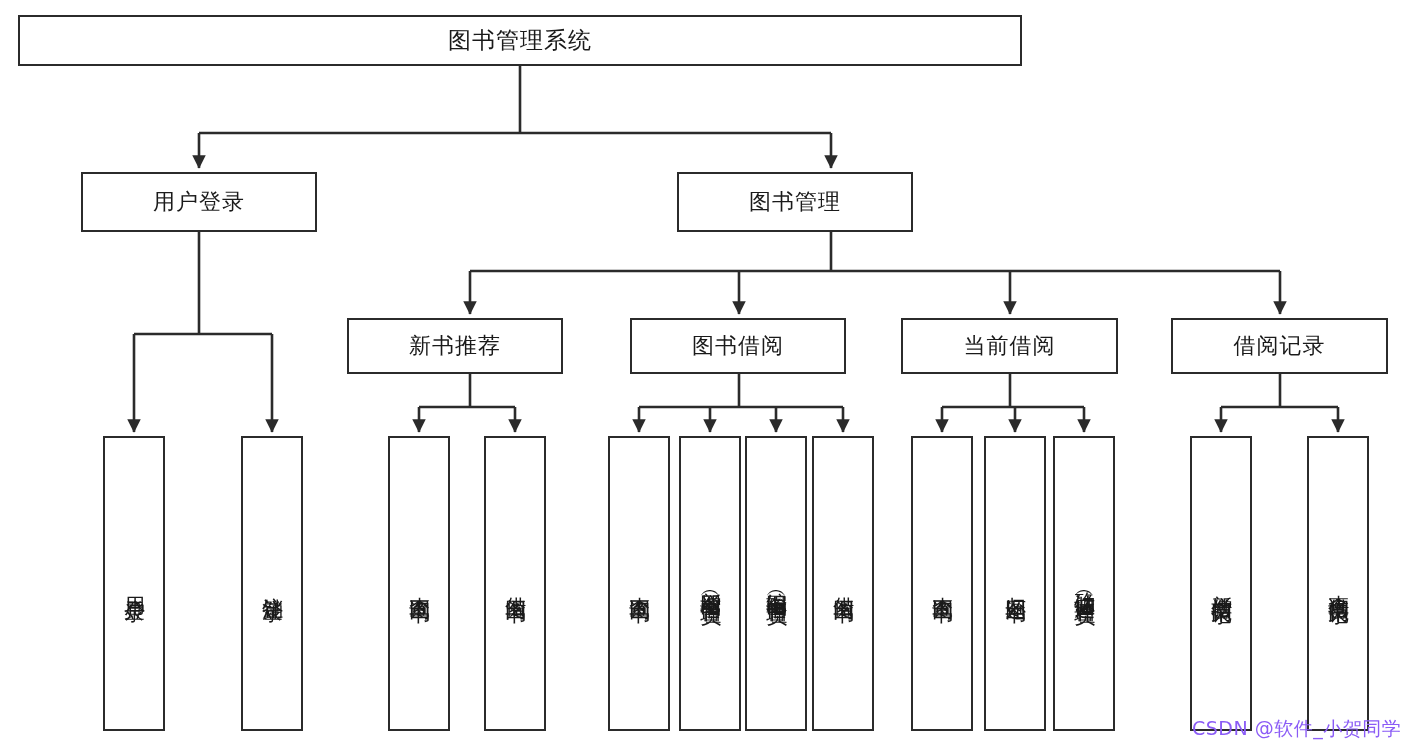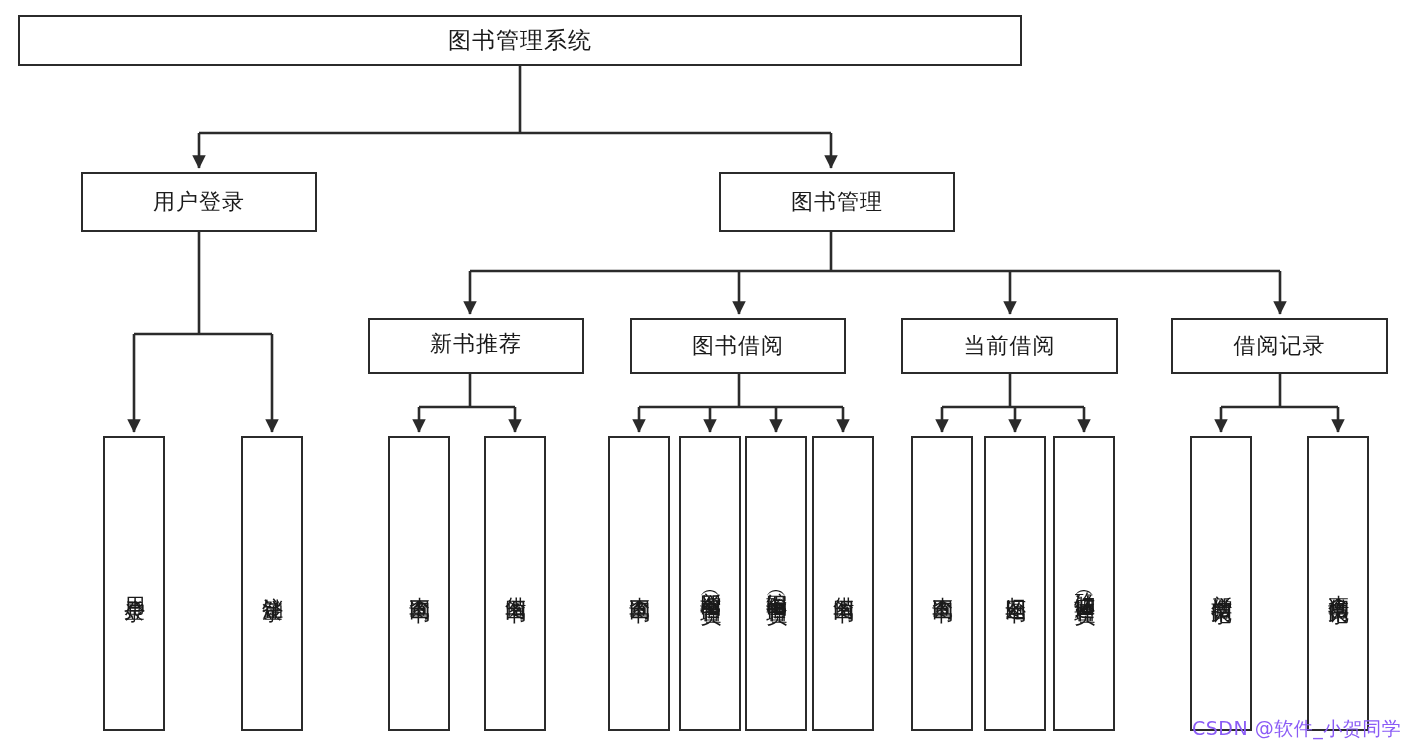--- a/index.html
+++ b/index.html
@@ -122,25 +122,25 @@
     </g>
   </svg>
 
   <div class="node horiz root" style="left:18px; top:15px; width:1004px; height:51px;">
     <span>图书管理系统</span>
   </div>
 
   <div class="node horiz" style="left:81px; top:172px; width:236px; height:60px;">
     <span>用户登录</span>
   </div>
-  <div class="node horiz" style="left:719px; top:172px; width:236px; height:60px;align-items:center;">
+  <div class="node horiz" style="left:677px; top:172px; width:236px; height:60px;align-items:center;">
     <span>图书管理</span>
   </div>
 
-  <div class="node horiz" style="left:368px; top:318px; width:216px; height:56px;font-family:Liberation Mono, monospace;">
+  <div class="node horiz" style="left:347px; top:318px; width:216px; height:56px;">
     <span>新书推荐</span>
   </div>
   <div class="node horiz" style="left:630px; top:318px; width:216px; height:56px;">
     <span>图书借阅</span>
   </div>
   <div class="node horiz" style="left:1171px; top:318px; width:217px; height:56px;">
     <span>借阅记录</span>
   </div>
   <div class="node horiz" style="left:901px; top:318px; width:217px; height:56px;">
     <span>当前借阅</span>

